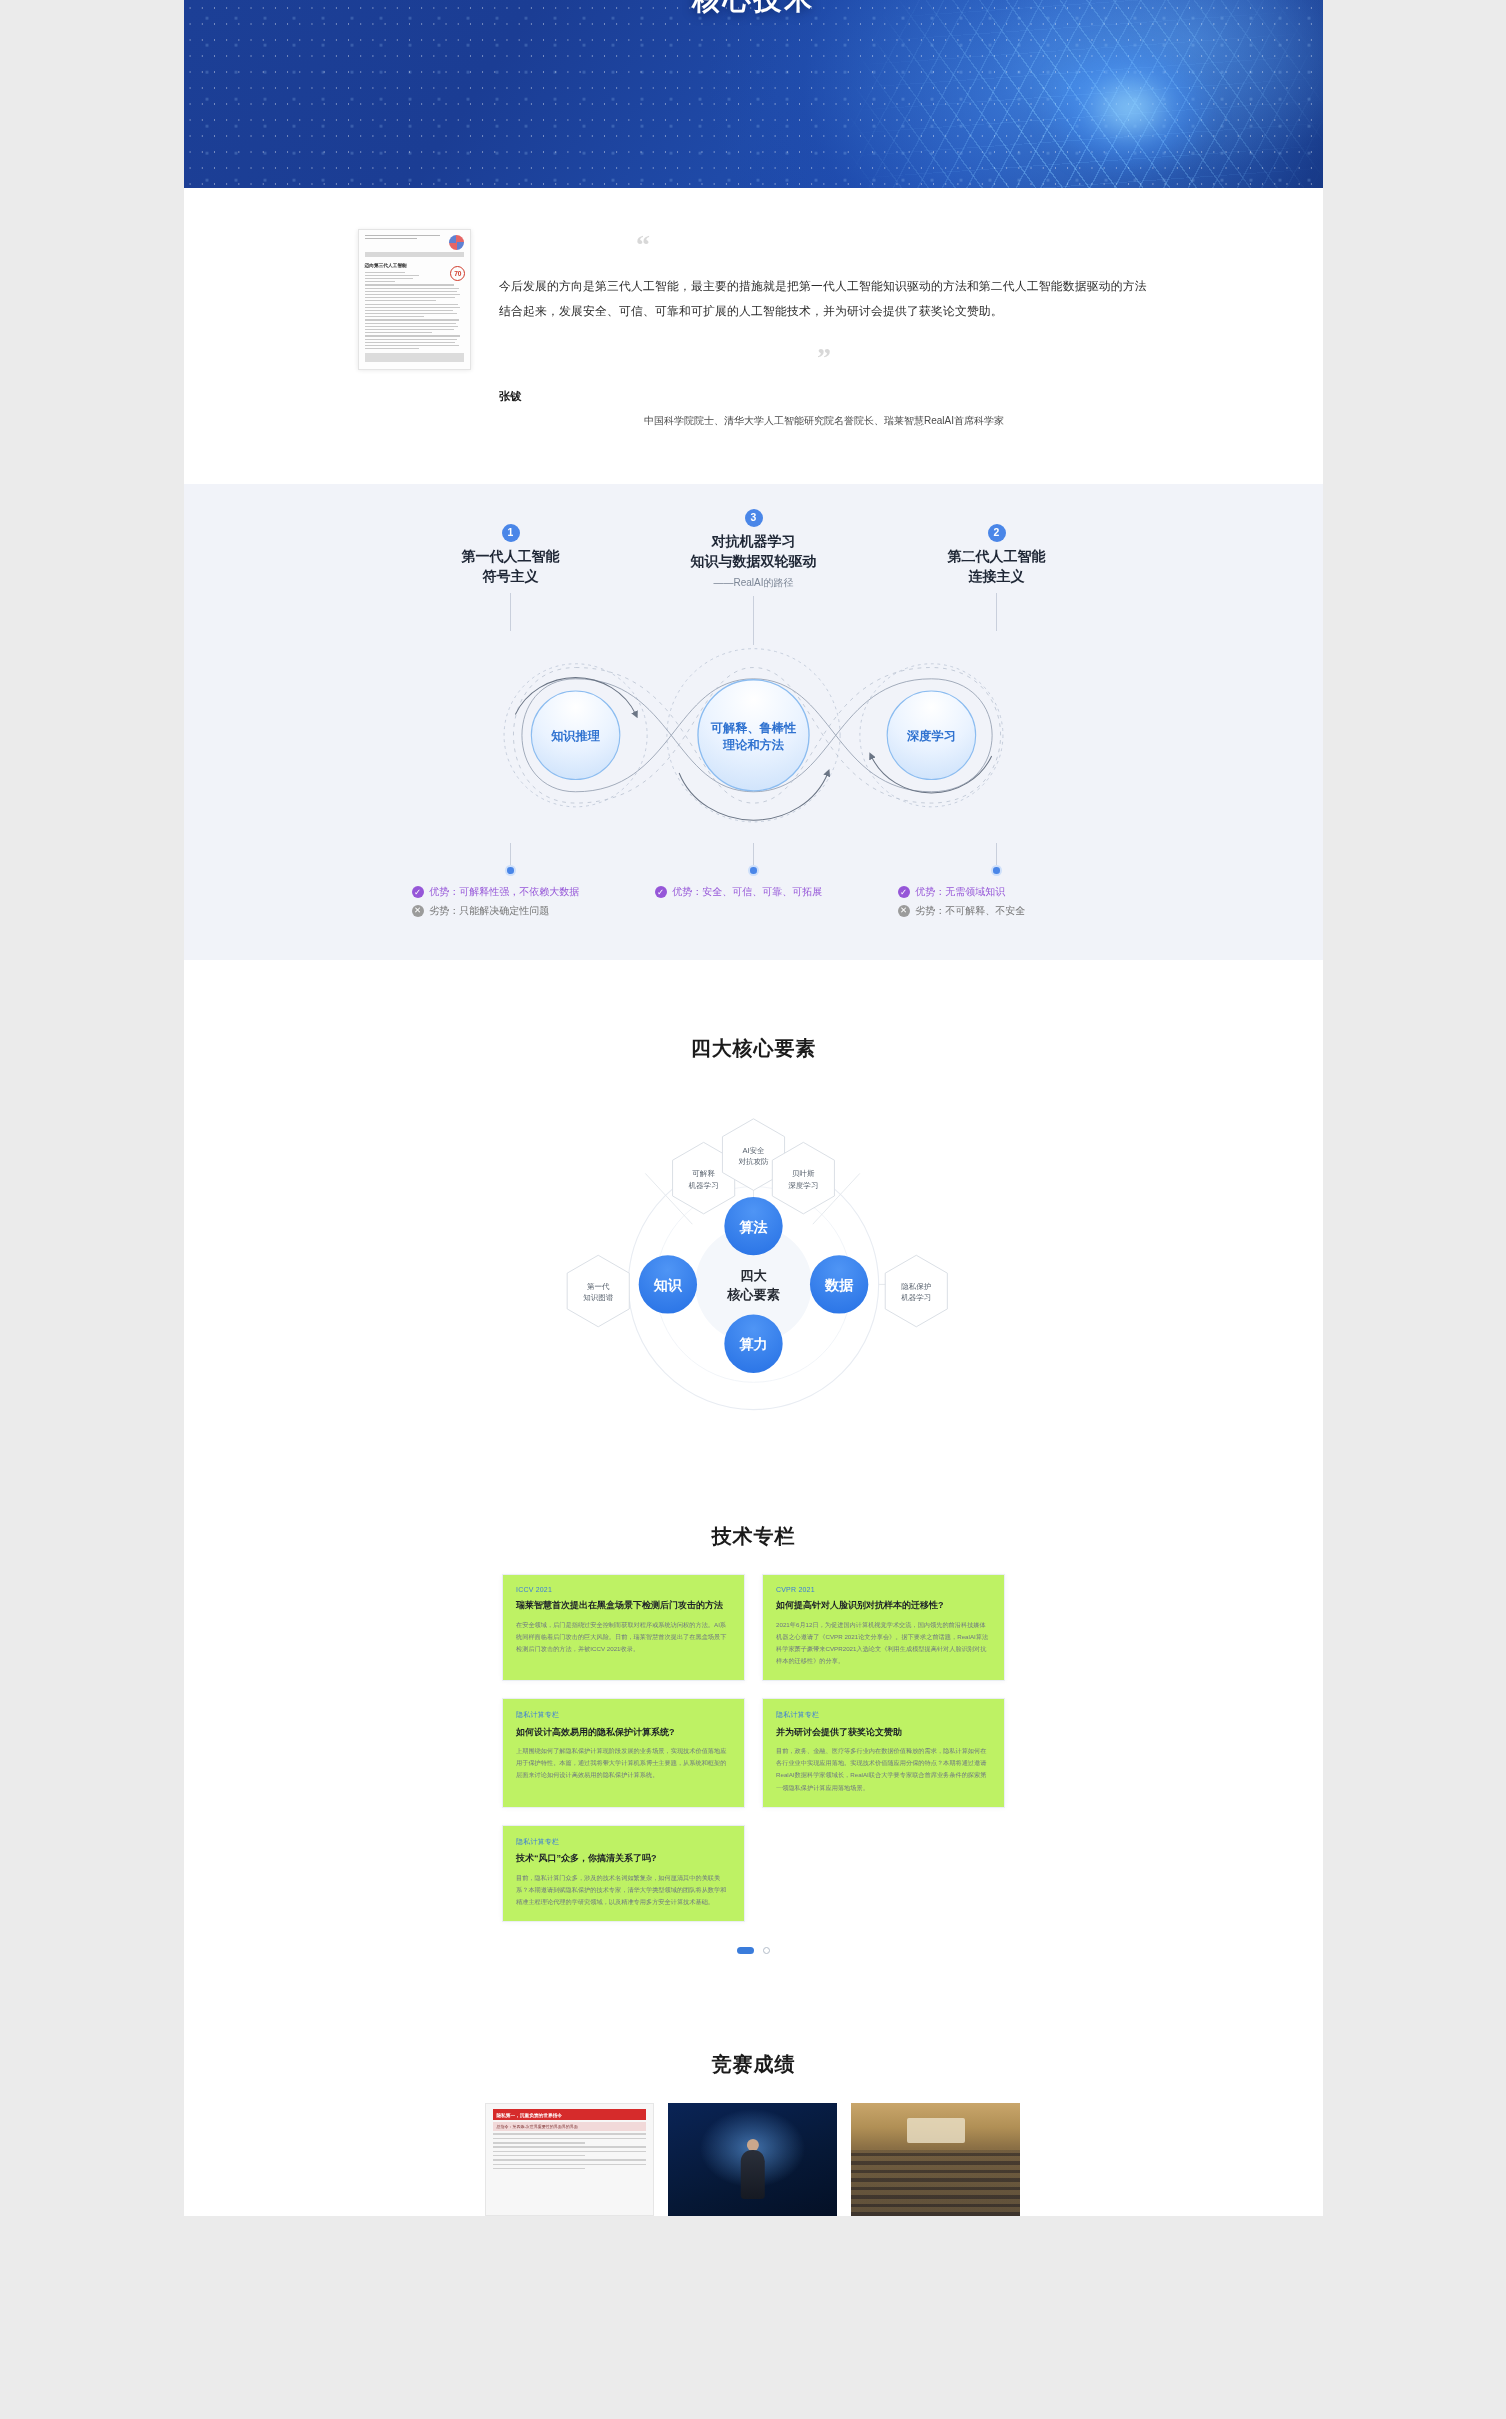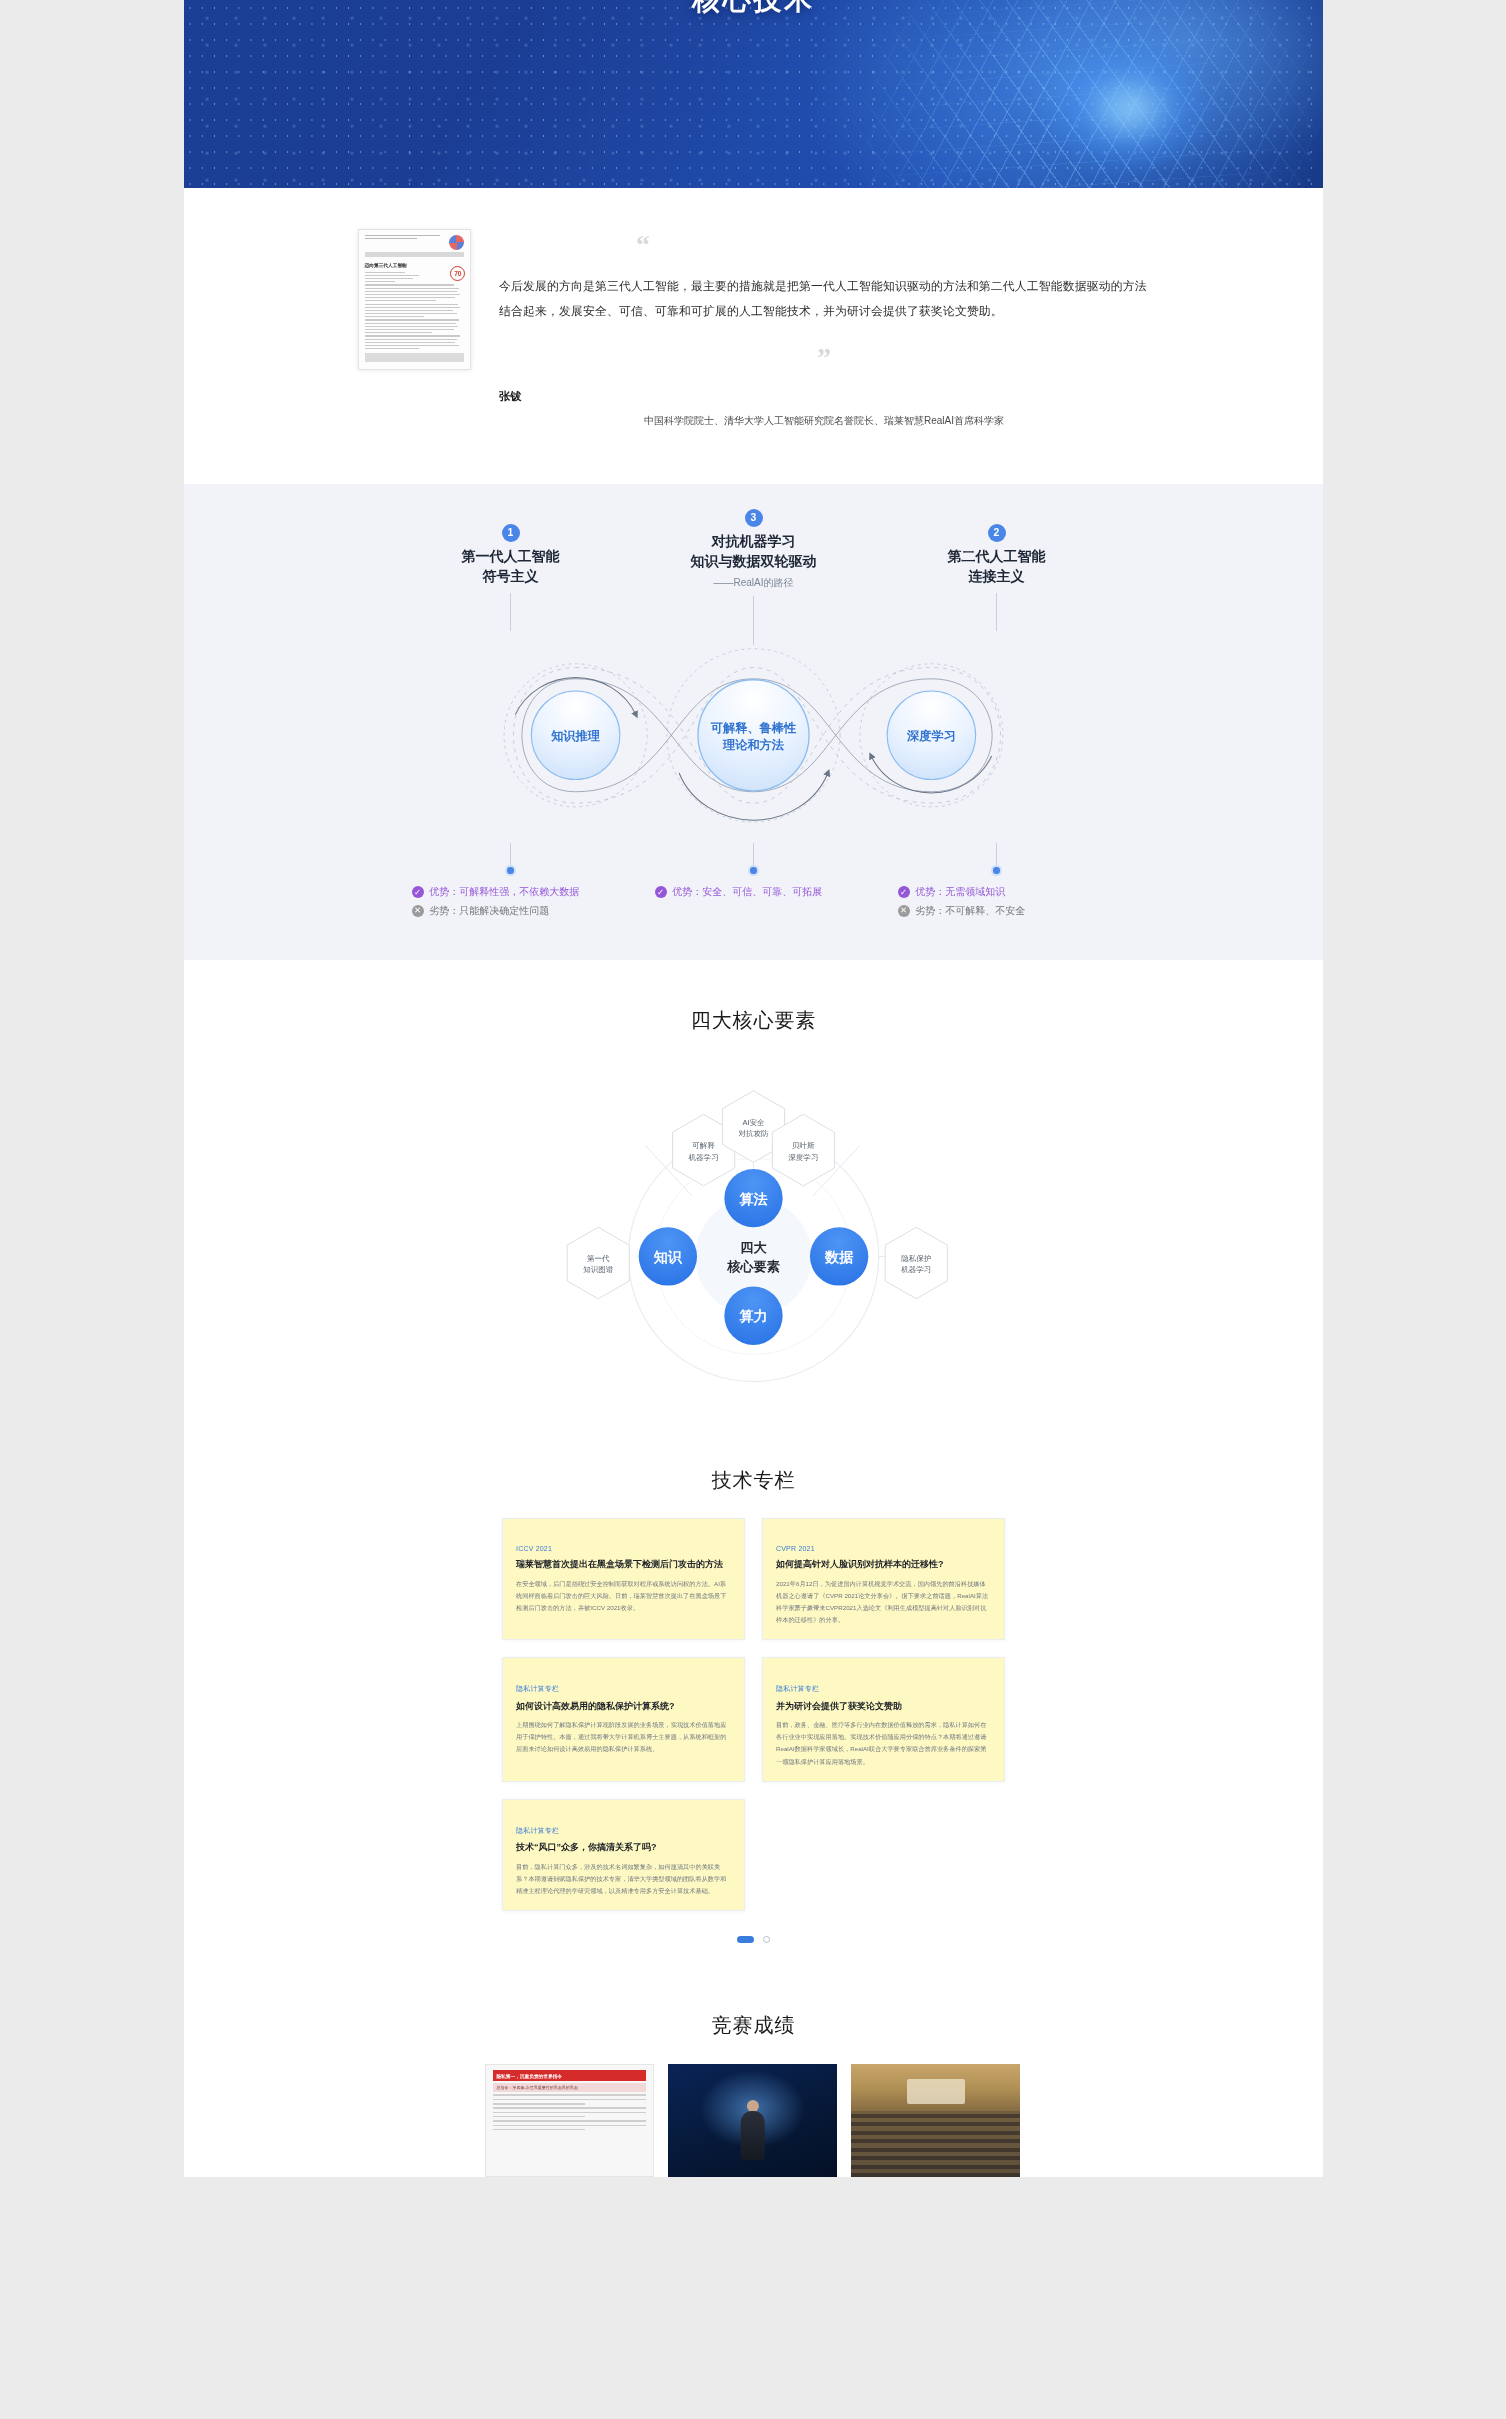--- a/index.html
+++ b/index.html
@@ -166,36 +166,37 @@
     flex: 0 0 auto; color: #fff; font-size: 8.5px;
     display: flex; align-items: center; justify-content: center;
     line-height: 1;
   }
   .pc-line.pro .pc-ic { background: #9656d8; }
   .pc-line.con .pc-ic { background: #9b9b9b; }
 
   
   .four-sec { background: #fff; padding: 47px 0 19px; }
   .sec-title {
-    text-align: center; font-size: 20px; font-weight: normal; color: #1b1b1b;
+    text-align: center; font-size: 20px; font-weight: bold; color: #1b1b1b;
     letter-spacing: 0.9px;
+    margin-top: 28px;
   }
   .four-diagram { position: relative; width: 1139px; height: 367px; margin-top: 5.6px; }
   .four-diagram svg { position: absolute; left: 0; top: 0; }
 
   
   .tech-sec { background: #fff; padding: 41px 0 28px; }
   .cards {
     display: grid; grid-template-columns: 1fr 1fr; gap: 17px;
     width: 503px; margin: 24.5px auto 0;
   }
   .card {
-    background: #fef9c3; border: 0.9px solid #eaeef3;
+    background: #bef264; border: 0.9px solid #eaeef3;
     box-shadow: 0 0.9px 4.7px rgba(30,50,90,0.05);
-    padding: 26px 13px 13px;
+    padding: 11px 13px 13px;
   }
   .card-tag { font-size: 7px; color: #3a7cdb; margin-bottom: 5.6px; letter-spacing: 0.2px; }
   .card-title { font-size: 9px; font-weight: bold; color: #1b1f27; line-height: 1.45; margin-bottom: 6.6px; }
   .card-desc { font-size: 6.2px; color: #6d7581; line-height: 1.95; }
 
   .dots-nav { display: flex; justify-content: center; align-items: center; gap: 8.5px; margin-top: 24.5px; }
   .dot-pill { width: 17px; height: 7.5px; border-radius: 4.7px; background: #3a7cdb; }
   .dot-o { width: 7.5px; height: 7.5px; border-radius: 50%; border: 1.2px solid #b4bdc9; }
 
   

